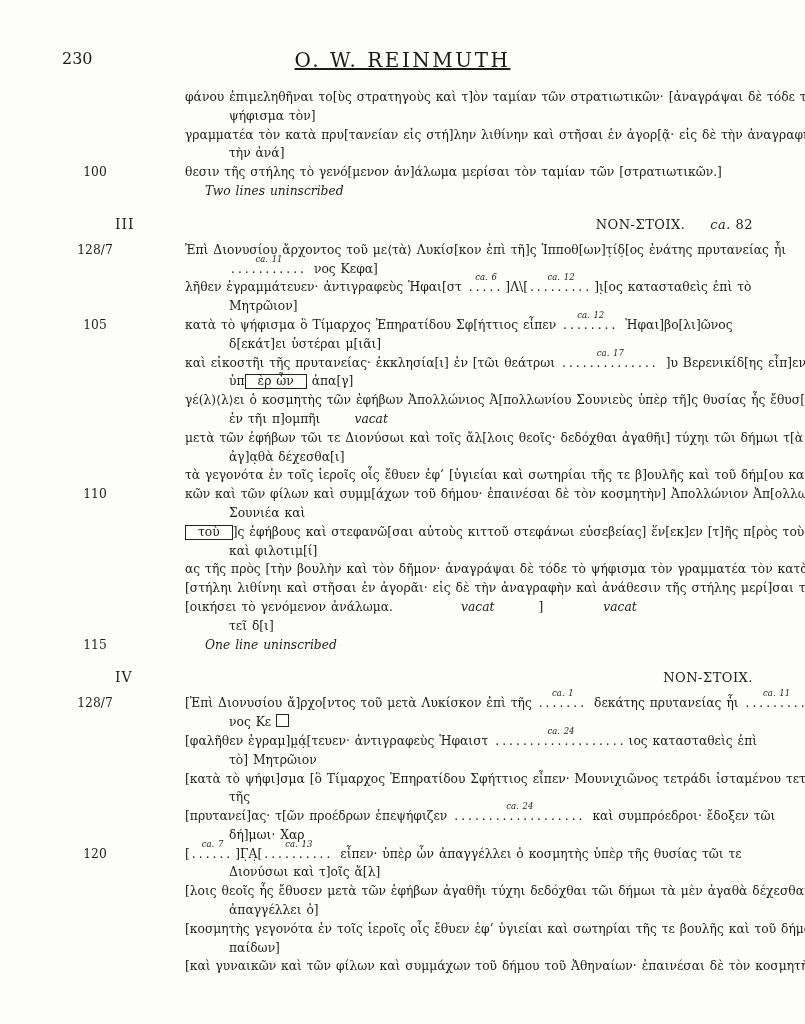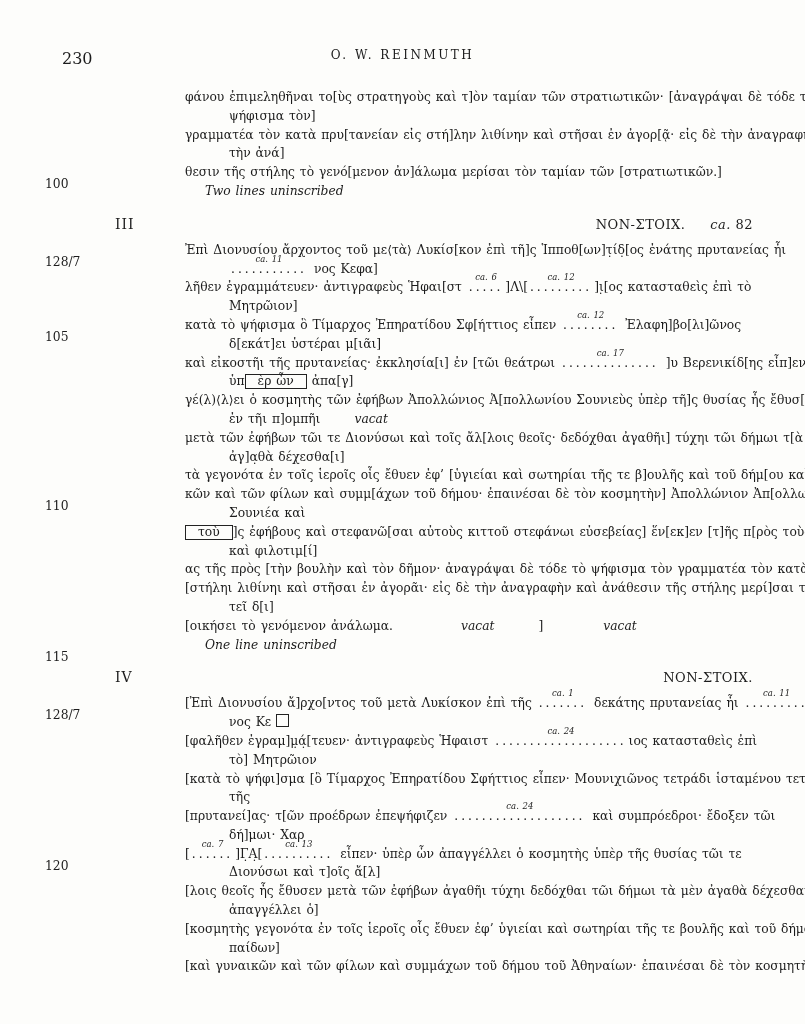--- a/index.html
+++ b/index.html
@@ -1,23 +1,23 @@
 <!DOCTYPE html>
 <html><head>
 <meta charset="utf-8">
 <style>
   html,body{margin:0;padding:0;background:#ffffff;}
   .page{position:relative;width:805px;height:1024px;background:#fdfdfb;color:#1c1c1c;
         font-family:"DejaVu Serif", serif;overflow:hidden;}
   .pagehead{position:absolute;top:48px;left:0;width:100%;height:22px;}
   .pagenum{position:absolute;left:62px;top:1px;font-size:16px;}
-  .runhead{text-align:center;font-size:12px;letter-spacing:2.5px;}
+  .runhead{text-align:center;font-size:20px;letter-spacing:2.5px;text-decoration:underline;}
   .content{position:absolute;top:88px;left:45px;width:712px;font-size:12.3px;}
   .row{position:relative;line-height:18.8px;min-height:18.8px;white-space:nowrap;}
-  .margin{position:absolute;left:0;top:12px;width:100px;text-align:left;}
+  .margin{position:absolute;left:0;top:0;width:100px;text-align:center;}
   .txt{display:block;margin-left:140px;word-spacing:1px;}
   .txt.i1{margin-left:184px;}
   .hrow{position:relative;margin:14px 0 6px 0;line-height:19px;}
   .hleft{margin-left:70px;font-size:14px;letter-spacing:1px;}
   .hright{position:absolute;right:4px;top:0;font-size:13px;letter-spacing:0.5px;}
   .it{font-style:italic;margin-left:20px;}
   .gap{display:inline-block;position:relative;padding:0 2px;}
   .gap .dots{letter-spacing:3px;}
   .gap .lbl{position:absolute;top:-5px;left:50%;transform:translateX(-50%);
             font-size:8.5px;font-style:italic;line-height:1;white-space:nowrap;}
@@ -62,21 +62,21 @@
         <span class="txt i1"><span class="gap"><span class="dots">...........</span><span class="lbl">ca. 11</span></span><span> νος Κεφα]</span></span>
       </div>
       <div class="row">
         <span class="txt"><span>λῆθεν ἐγραμμάτευεν· ἀντιγραφεὺς Ἡφαι[στ </span><span class="gap"><span class="dots">.....</span><span class="lbl">ca. 6</span></span><span>]Λ\[</span><span class="gap"><span class="dots">.........</span><span class="lbl">ca. 12</span></span><span>]ι̣[ος κατασταθεὶς ἐπὶ τὸ</span></span>
       </div>
       <div class="row">
         <span class="txt i1"><span>Μητρῶιον]</span></span>
       </div>
       <div class="row">
         <span class="margin">105</span>
-        <span class="txt"><span>κατὰ τὸ ψήφισμα ὃ Τίμαρχος Ἐπηρατίδου Σφ[ήττιος εἶπεν </span><span class="gap"><span class="dots">........</span><span class="lbl">ca. 12</span></span><span> Ἐλαφη]βο[λι]ῶνος</span></span>
+        <span class="txt"><span>κατὰ τὸ ψήφισμα ὃ Τίμαρχος Ἐπηρατίδου Σφ[ήττιος εἶπεν </span><span class="gap"><span class="dots">........</span><span class="lbl">ca. 12</span></span><span> Ἡφαι]βο[λι]ῶνος</span></span>
       </div>
       <div class="row">
         <span class="txt i1"><span>δ[εκάτ]ει ὑστέραι μ[ιᾶι]</span></span>
       </div>
       <div class="row">
         <span class="txt"><span>καὶ εἰκοστῆι τῆς πρυτανείας· ἐκκλησία[ι] ἐν [τῶι θεάτρωι </span><span class="gap"><span class="dots">..............</span><span class="lbl">ca. 17</span></span><span> ]υ Βερενικίδ[ης εἶπ]εν·</span></span>
       </div>
       <div class="row">
         <span class="txt i1"><span>ὑπ</span><span class="boxed">ὲρ ὧν</span><span> ἀπα[γ]</span></span>
       </div>
@@ -108,24 +108,24 @@
       <div class="row">
         <span class="txt i1"><span>καὶ φιλοτιμ[ί]</span></span>
       </div>
       <div class="row">
         <span class="txt"><span>ας τῆς πρὸς [τὴν βουλὴν καὶ τὸν δῆμον· ἀναγράψαι δὲ τόδε τὸ ψήφισμα τὸν γραμματέα τὸν κατὰ</span></span>
       </div>
       <div class="row">
         <span class="txt"><span>[στήληι λιθίνηι καὶ στῆσαι ἐν ἀγορᾶι· εἰς δὲ τὴν ἀναγραφὴν καὶ ἀνάθεσιν τῆς στήλης μερί]σαι τὸν ἐπὶ</span></span>
       </div>
       <div class="row">
-        <span class="txt i1"><span>τεῖ δ[ι]</span></span>
+        <span class="txt"><span>[οικήσει τὸ γενόμενον ἀνάλωμα.</span><span class="sp" style="width: 48px;"></span><span class="it">vacat</span><span class="sp" style="width: 44px;"></span><span>]</span><span class="sp" style="width: 40px;"></span><span class="it">vacat</span></span>
       </div>
       <div class="row">
-        <span class="txt"><span>[οικήσει τὸ γενόμενον ἀνάλωμα.</span><span class="sp" style="width: 48px;"></span><span class="it">vacat</span><span class="sp" style="width: 44px;"></span><span>]</span><span class="sp" style="width: 40px;"></span><span class="it">vacat</span></span>
+        <span class="txt i1"><span>τεῖ δ[ι]</span></span>
       </div>
       <div class="row">
         <span class="margin">115</span>
         <span class="txt"><span class="it">One line uninscribed</span></span>
       </div>
       <div class="hrow"><span class="hleft">IV</span><span class="hright"><span>NON-ΣΤΟΙΧ.</span></span></div>
       <div class="row">
         <span class="margin">128/7</span>
         <span class="txt"><span>[Ἐπὶ Διονυσίου ἄ]ρχο[ντος τοῦ μετὰ Λυκίσκον ἐπὶ τῆς </span><span class="gap"><span class="dots">.......</span><span class="lbl">ca. 1</span></span><span> δεκάτης πρυτανείας ἧι </span><span class="gap"><span class="dots">.........</span><span class="lbl">ca. 11</span></span></span>
       </div>

